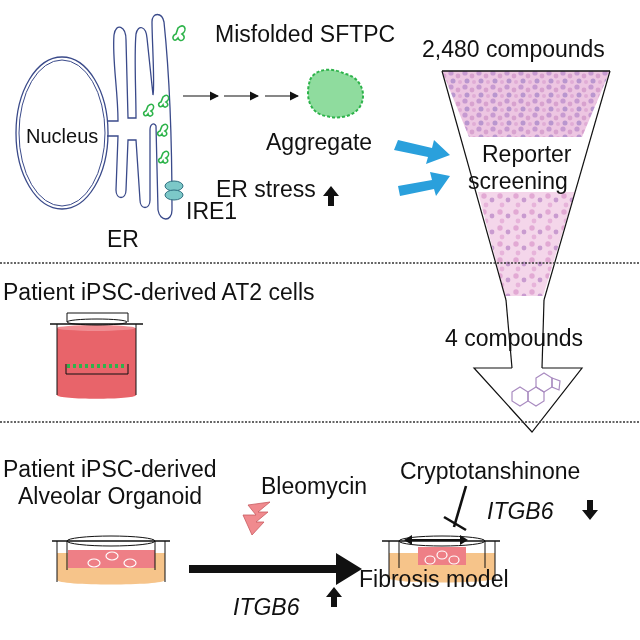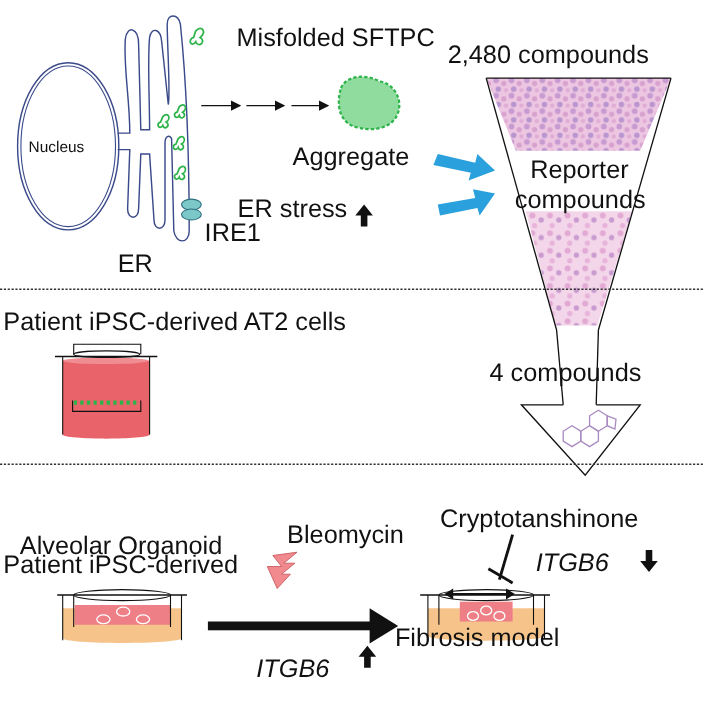--- a/index.html
+++ b/index.html
@@ -145,32 +145,32 @@
   <g stroke="#111" stroke-width="2.6">
     <line x1="466" y1="486" x2="454" y2="527"></line>
     <line x1="444" y1="517" x2="466" y2="530"></line>
   </g>
 
   <path d="M323,196 L331,186 L339,196 L334,196 L334,206 L328,206 L328,196 z" fill="#111"></path>
   <path d="M326,597 L334,587 L342,597 L337,597 L337,607 L331,607 L331,597 z" fill="#111"></path>
   <path d="M582,510 L590,520 L598,510 L593,510 L593,500 L587,500 L587,510 z" fill="#111"></path>
 </svg>
 
-<div class="t" style="left:26px;top:126px;font-size:14px;">Nucleus</div>
+<div class="t" style="left:26px;top:126px;font-size:20px;">Nucleus</div>
 <div class="t f23" style="left:107px;top:228px;">ER</div>
 <div class="t f23" style="left:215px;top:23px;">Misfolded SFTPC</div>
 <div class="t f23" style="left:266px;top:131px;text-align:right;">Aggregate</div>
 <div class="t f23" style="left:216px;top:178px;">ER stress</div>
 <div class="t f23" style="left:170px;top:200px;margin-left:16px;">IRE1</div>
-<div class="t f23" style="left:407px;top:38px;text-align:center;">2,480 compounds</div>
+<div class="t f23" style="left:422px;top:38px;text-align:center;">2,480 compounds</div>
 <div class="t f23" style="left:471px;top:143px;margin-left:11px;">Reporter</div>
-<div class="t f23" style="left:468px;top:170px;">compounds</div>
+<div class="t f23" style="left:468px;top:170px;">screening</div>
 
 <div class="t f23" style="left:3px;top:281px;">Patient iPSC-derived AT2 cells</div>
 <div class="t f23" style="left:445px;top:327px;">4 compounds</div>
 
-<div class="t f23" style="left:3px;top:458px;margin-top:44px;">Patient iPSC-derived</div>
+<div class="t f23" style="left:3px;top:458px;">Patient iPSC-derived</div>
 <div class="t f23" style="left:18px;top:485px;">Alveolar Organoid</div>
 <div class="t f23" style="left:261px;top:475px;">Bleomycin</div>
 <div class="t f23 it" style="left:233px;top:596px;">ITGB6</div>
 <div class="t f23" style="left:400px;top:460px;">Cryptotanshinone</div>
 <div class="t f23 it" style="left:487px;top:500px;">ITGB6</div>
 <div class="t f23" style="left:359px;top:568px;">Fibrosis model</div>
 
 </body></html>

